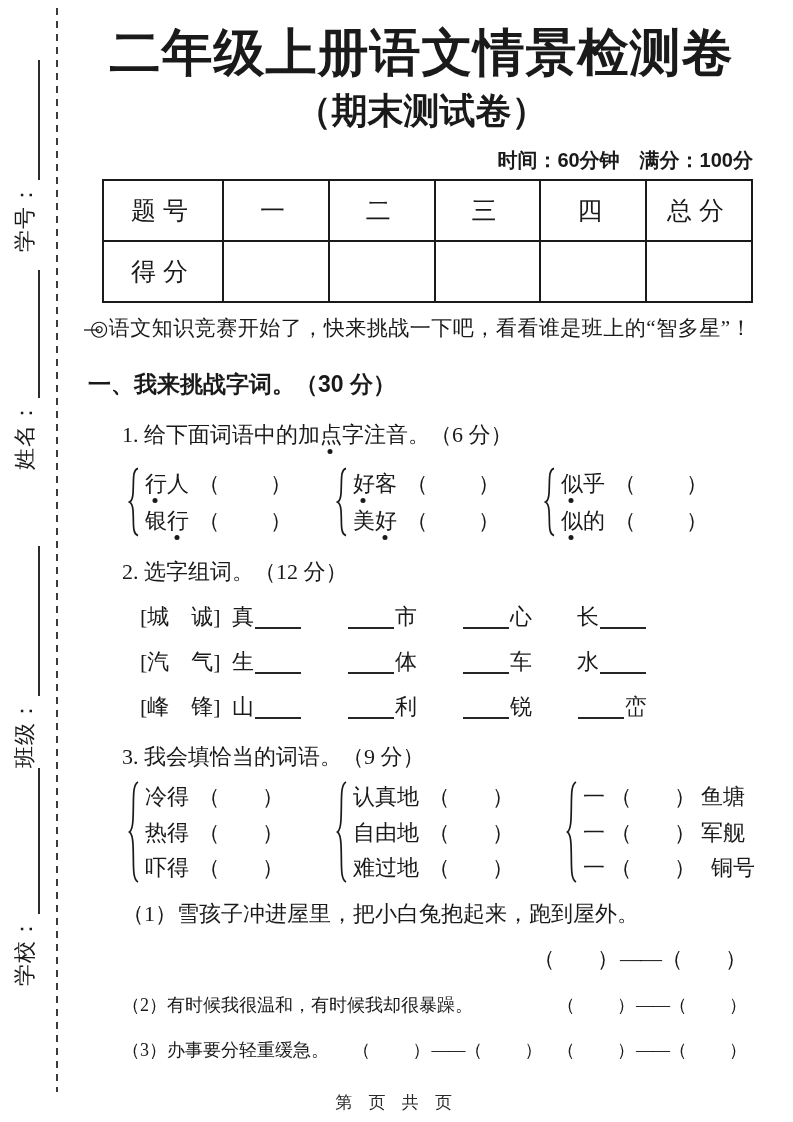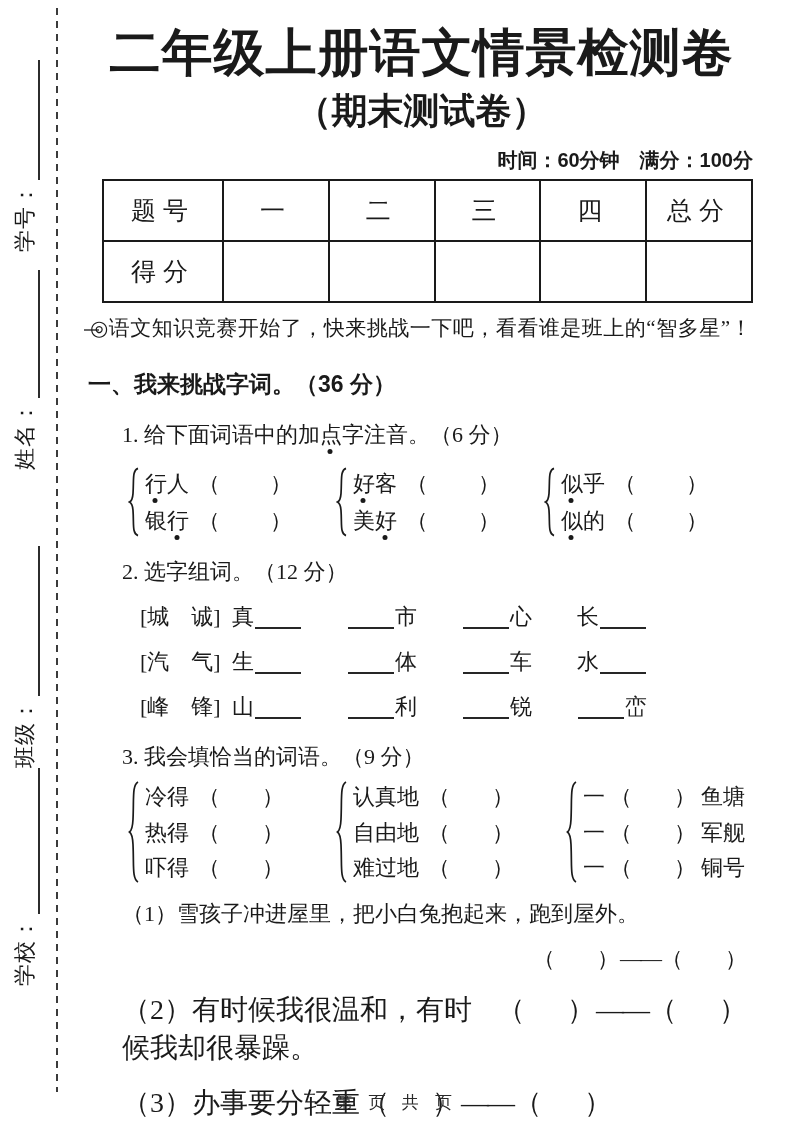--- a/index.html
+++ b/index.html
@@ -70,21 +70,21 @@
   
   .blank {
     display:inline-block; width:46px; height:2px; border-bottom:2px solid #262626;
     vertical-align:-5px; margin:0 1px;
   }
   .q2-row { display:flex; align-items:baseline; margin:15px 0 0 52px; font-size:22px; line-height:30px; }
   .q2-options { width:92px; flex:0 0 auto; }
   .q2-item { width:115px; flex:0 0 auto; white-space:nowrap; }
   
   .q4-sentence { font-size:22px; margin:15px 0 0 34px; line-height:30px; }
-  .q4-flex { display:flex; justify-content:space-between; align-items:baseline; margin:17px 8px 0 34px; font-size:28px; line-height:38px; }
+  .q4-flex { display:flex; justify-content:space-between; align-items:baseline; margin:17px 8px 0 34px; font-size:18px; line-height:28px; }
   .q4-answer-right { text-align:right; margin:15px 8px 0 0; font-size:22px; }
   .pair { white-space:nowrap; }
   .pair + .pair { margin-left:10px; }
   .dash { letter-spacing:-2px; margin:0 1px; }
   
   .footer {
     position:absolute; left:0; right:0; bottom:8px; text-align:center;
     font-size:17px; letter-spacing:6px; color:#2a2a2a;
   }
 </style>
@@ -131,21 +131,21 @@
         <td></td>
         <td></td>
         <td></td>
         <td></td>
       </tr>
     </tbody>
       </table>
 
     <p class="note">◎语文知识竞赛开始了，快来挑战一下吧，看看谁是班上的“智多星”！</p>
 
-    <h3 class="sec-heading">一、我来挑战字词。（36 分）</h3>
+    <h3 class="sec-heading">一、我来挑战字词。（30 分）</h3>
 
     <div>
       <p class="q-label"><span>1. 给下面词语中的加</span><span class="dotted">点</span><span>字注音。（6 分）</span></p>
       <div class="q1-groups">
 
         <div class="brace-group">
           <span class="brace" style="height:70px;">
             <svg viewBox="0 0 12 100" preserveAspectRatio="none">
                 <path d="M10,2 C4,5 6,18 5,38 C4.6,46 3,49 1.5,50 C3,51 4.6,54 5,62 C6,82 4,95 10,98" fill="none" stroke="#1a1a1a" stroke-width="1.7" vector-effect="non-scaling-stroke"></path>
               </svg>
@@ -243,21 +243,21 @@
 
         <div class="brace-group">
           <span class="brace" style="height:104px;">
             <svg viewBox="0 0 12 100" preserveAspectRatio="none">
                 <path d="M10,2 C4,5 6,18 5,38 C4.6,46 3,49 1.5,50 C3,51 4.6,54 5,62 C6,82 4,95 10,98" fill="none" stroke="#1a1a1a" stroke-width="1.7" vector-effect="non-scaling-stroke"></path>
               </svg>
           </span>
           <div class="bg-rows">
             <div class="bg-row"><span>一</span><span class="paren" style="margin-left:5px;"><span>（</span><span class="pgap pgap-sm"></span><span>）</span></span><span style="margin-left:5px;">鱼塘</span></div>
             <div class="bg-row"><span>一</span><span class="paren" style="margin-left:5px;"><span>（</span><span class="pgap pgap-sm"></span><span>）</span></span><span style="margin-left:5px;">军舰</span></div>
-            <div class="bg-row"><span>一</span><span class="paren" style="margin-left:5px;"><span>（</span><span class="pgap pgap-sm"></span><span>）</span></span><span style="margin-left:5px;">铜号</span></div>
+            <div class="bg-row"><span>一</span><span class="paren" style="margin-left:5px;"><span>（</span><span class="pgap pgap-sm"></span><span>）</span></span><span style="margin-left:15px;">铜号</span></div>
           </div>
         </div>
 
       </div>
     </div>
 
     <div>
 
       <p class="q4-sentence"><span>（1）</span><span>雪孩子冲进屋里，把小白兔抱起来，跑到屋外。</span></p>
       <div class="q4-answer-right">

